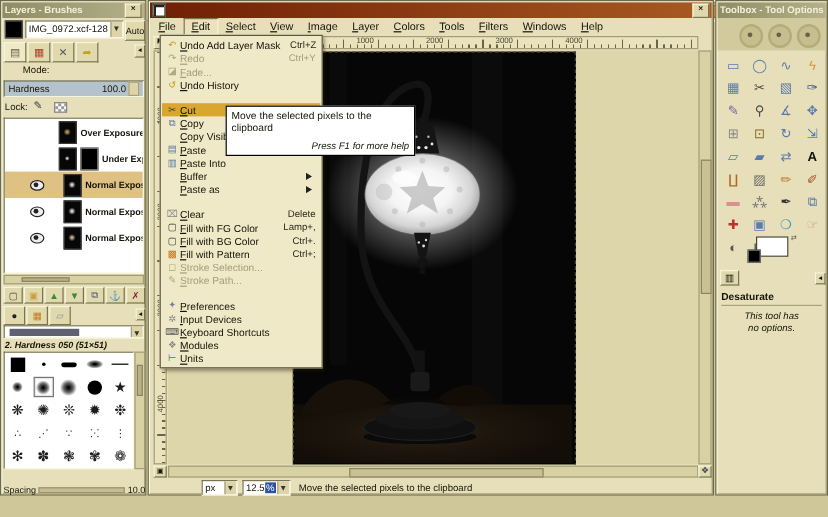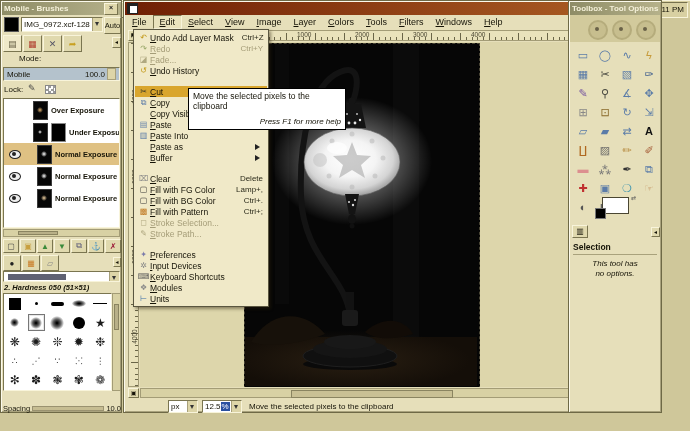--- a/index.html
+++ b/index.html
@@ -35,21 +35,21 @@
   .lw-mode{left:27px;top:51px;width:92px;height:13px}
   .lw-op{left:2px;top:66px;width:117px;height:14px;background:#b4c2cc;border:1px solid;border-color:#7a7550 #f8f4da #f8f4da #7a7550;
          display:flex;align-items:center;padding:0 3px;font-size:8px}
   .lw-op .opv{margin-left:auto}
   .spin{width:7px;height:10px;margin-left:2px;background:#ddd5a8;border:1px solid #a8a07a;position:relative}
   .lw-lock-l{left:3px;top:84px}
   .lockic{left:27px;top:82px;font-size:9px;color:#444}
   .chk{left:44px;top:84px;width:11px;height:9px;border:1px solid #888;
        background:repeating-conic-gradient(#9a9a9a 0 25%,#fff 0 50%);background-size:5px 5px}
   #layer-list{left:2px;top:97px;width:117px;height:130px;background:#fff;border:1px solid;border-color:#7a7550 #f8f4da #f8f4da #7a7550;overflow:hidden}
-  .lrow{height:22px;display:flex;align-items:center;padding-left:4px;font-size:7.5px;font-weight:bold;white-space:nowrap;overflow:hidden}
+  .lrow{height:22px;display:flex;align-items:center;padding-left:20px;font-size:7.5px;font-weight:bold;white-space:nowrap;overflow:hidden}
   .lrow.sel{background:#dfc183}
   .eyebox{width:13px;flex:none;display:flex;justify-content:center}
   .eye{width:10px;height:7px;border:1px solid #222;border-radius:50%;background:#eee;position:relative}
   .eye:after{content:"";position:absolute;left:2.5px;top:1px;width:4px;height:4px;border-radius:50%;background:#222}
   .lthumb{width:13px;height:17px;background:#070707;border:1px solid #3a3a3a;flex:none;position:relative;margin-right:3px}
   .lthumb:after{content:"";position:absolute;left:3px;top:5px;width:6px;height:6px;border-radius:50%;
                 background:radial-gradient(circle,#fff,rgba(255,255,255,0) 72%)}
   .t-warm:after{background:radial-gradient(circle,#e0b070,rgba(0,0,0,0) 72%)}
   .t-warm2:after{background:radial-gradient(circle,#f0d2a2,rgba(0,0,0,0) 72%)}
   .t-dim:after{width:4px;height:4px;left:4px;top:6px}
@@ -121,21 +121,21 @@
   .mic{width:13px;flex:none;font-size:8px;line-height:9px;text-align:center}
   .msc{margin-left:auto;padding-left:8px;font-size:8px;color:#2a2a1a}
   .mi.dis,.mi.dis .msc{color:#a59d78}
   .mi.hil{background:#d9a62e}
   .subar{margin-left:auto;width:0;height:0;border:3px solid transparent;border-left:5px solid #222}
   .msep{height:1px;margin:2px 2px;background:#b8b08a;box-shadow:0 1px 0 #fbf7e0}
   #tooltip{left:188px;top:88px;width:158px;background:#fff;border:1px solid #000;z-index:60;padding:2px 4px 3px}
   .tt1{font-size:8.5px}
   .tt2{font-size:8px;font-style:italic;text-align:right;margin-top:6px}
   
-  #win-tools{left:568px;top:0;width:94px;height:413px}
+  #win-tools{left:596px;top:0;width:94px;height:413px}
   .wilber{position:absolute;left:1px;top:14px;right:1px;height:27px;background:#d2ca9c;overflow:hidden}
   .weye{position:absolute;top:5px;width:16px;height:16px;border-radius:50%;background:#c7be8e;border:2px solid #b5ac7c}
   .weye:after{content:"";position:absolute;left:5px;top:5px;width:4px;height:4px;border-radius:50%;background:#6a6248}
   #tool-grid{left:3px;top:44px;width:88px;display:grid;grid-template-columns:repeat(4,1fr);grid-auto-rows:19px}
   .tool{display:flex;align-items:center;justify-content:center;font-size:11px;line-height:12px}
   .fgsw{left:33px;top:196px;width:27px;height:17px;background:#fff;border:1px solid #4a4632;z-index:2}
   .bgsw{left:26px;top:207px;width:11px;height:11px;background:#000;border:1px solid #777;z-index:3}
   .swmini{left:62px;top:193px;font-size:6px;color:#555}
   .opt-tab{left:3px;top:224px;width:16px;height:13px;font-size:8px}
   .opt-btn{left:82px;top:226px;width:9px;height:10px}
@@ -157,39 +157,39 @@
   .trayic{width:9px;height:9px;border-radius:2px;border:1px solid rgba(0,0,0,.3)}
   .clock{margin-left:3px;white-space:nowrap}
 </style>
 </head>
 <body>
 
 <div class="screen">
 
   <div id="win-left" class="abs win">
     <div class="tbar inact">
-      <span>Mobile - Brushes</span>
+      <span>Layers - Brushes</span>
       <span class="xb"></span>
     </div>
     <div class="abs lw-thumb"></div>
     <div class="abs combo lw-combo">
       <span>IMG_0972.xcf-128</span>
       <span class="carr"></span>
     </div>
     <div class="abs btn lw-auto">Auto</div>
     <div id="lp-tabs" class="abs">
         <span class="btn ltab on" style="color: rgb(106, 101, 72);">▤</span>
         <span class="btn ltab" style="color: rgb(176, 64, 48);">▦</span>
         <span class="btn ltab" style="color: rgb(85, 85, 102);">✕</span>
         <span class="btn ltab" style="color: rgb(200, 160, 32);">➦</span>
       </div>
     <div class="abs minibtn lw-tabbtn">◂</div>
     <div class="abs lbl lw-mode-l">Mode:</div>
     <div class="abs lw-op">
-      <span>Mobile</span>
+      <span>Hardness</span>
       <span class="opv">100.0</span>
       <span class="spin"></span>
     </div>
     <div class="abs lbl lw-lock-l">Lock:</div>
     <span class="abs lockic">✎</span>
     <span class="abs chk"></span>
     <div id="layer-list" class="abs">
         <span class="lrow">
           <span class="eyebox"></span>
           <span class="lthumb t-warm" style="margin-left: 12px;"></span>
@@ -484,25 +484,25 @@
         <span class="mlb"><u>C</u>opy Visible</span>
       </span><span class="mi">
         <span class="mic" style="color: rgb(91, 124, 168);">▤</span>
         <span class="mlb"><u>P</u>aste</span>
         <span class="msc">Ctrl+V</span>
       </span><span class="mi">
         <span class="mic" style="color: rgb(91, 124, 168);">▥</span>
         <span class="mlb"><u>P</u>aste Into</span>
       </span><span class="mi">
         <span class="mic"></span>
+        <span class="mlb"><u>B</u>uffer</span>
+        <span class="subar"></span>
+      </span><span class="mi">
+        <span class="mic"></span>
         <span class="mlb"><u>P</u>aste as</span>
-        <span class="subar"></span>
-      </span><span class="mi">
-        <span class="mic"></span>
-        <span class="mlb"><u>B</u>uffer</span>
         <span class="subar"></span>
       </span><span class="msep"></span><span class="mi">
         <span class="mic" style="color: rgb(136, 136, 136);">⌧</span>
         <span class="mlb"><u>C</u>lear</span>
         <span class="msc">Delete</span>
       </span><span class="mi">
         <span class="mic" style="color: rgb(51, 51, 51);">▢</span>
         <span class="mlb"><u>F</u>ill with FG Color</span>
         <span class="msc">Lamp+,</span>
       </span><span class="mi">
@@ -587,21 +587,21 @@
         <span class="tool" style="color: rgb(85, 85, 85);">◐</span>
         <span class="tool" style="color: rgb(102, 102, 102);">◧</span>
       </div>
     <div class="abs fgsw"></div>
     <div class="abs bgsw"></div>
     <span class="abs swmini">⇄</span>
     <div class="abs btn opt-tab">
         <span>▥</span>
       </div>
     <div class="abs minibtn opt-btn">◂</div>
-    <div class="abs opt-title">Selection</div>
+    <div class="abs opt-title">Desaturate</div>
     <div class="abs opt-msg">
       <div>This tool has</div>
       <div>no options.</div>
     </div>
   </div>
 
   <div id="taskbar">
     <div class="start">
       <span class="flag"></span>
       <span>Start</span>

